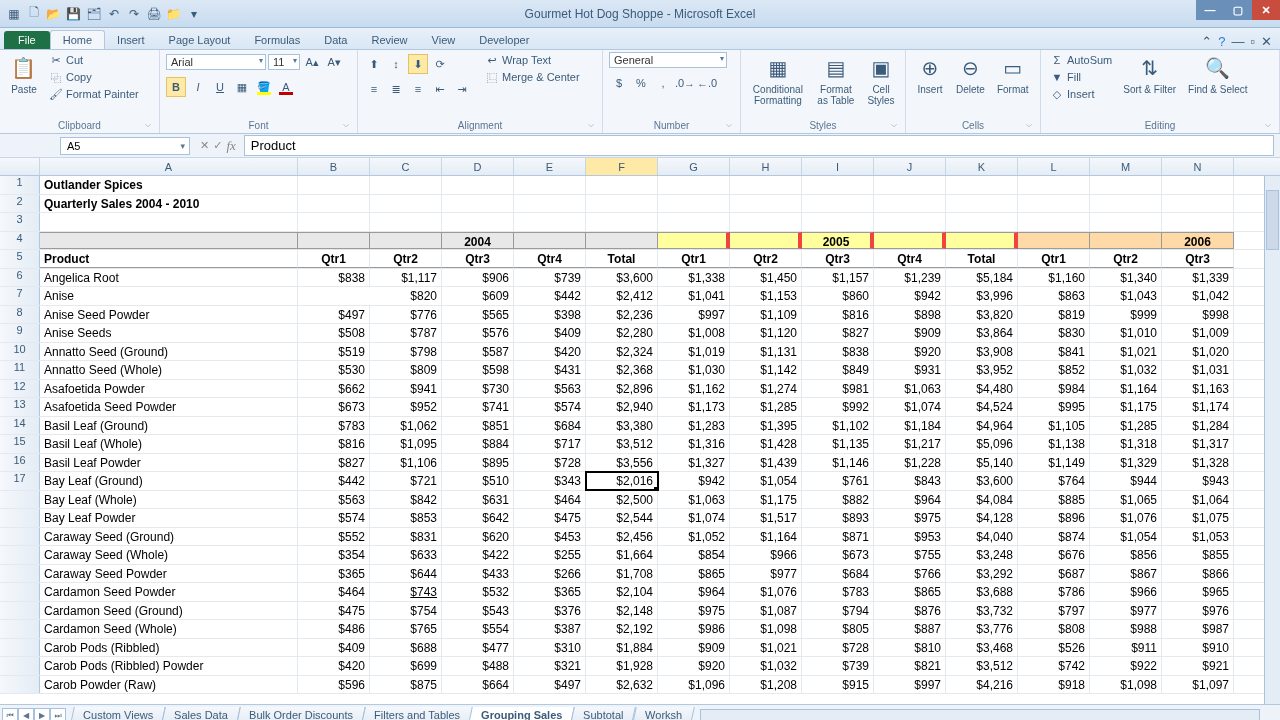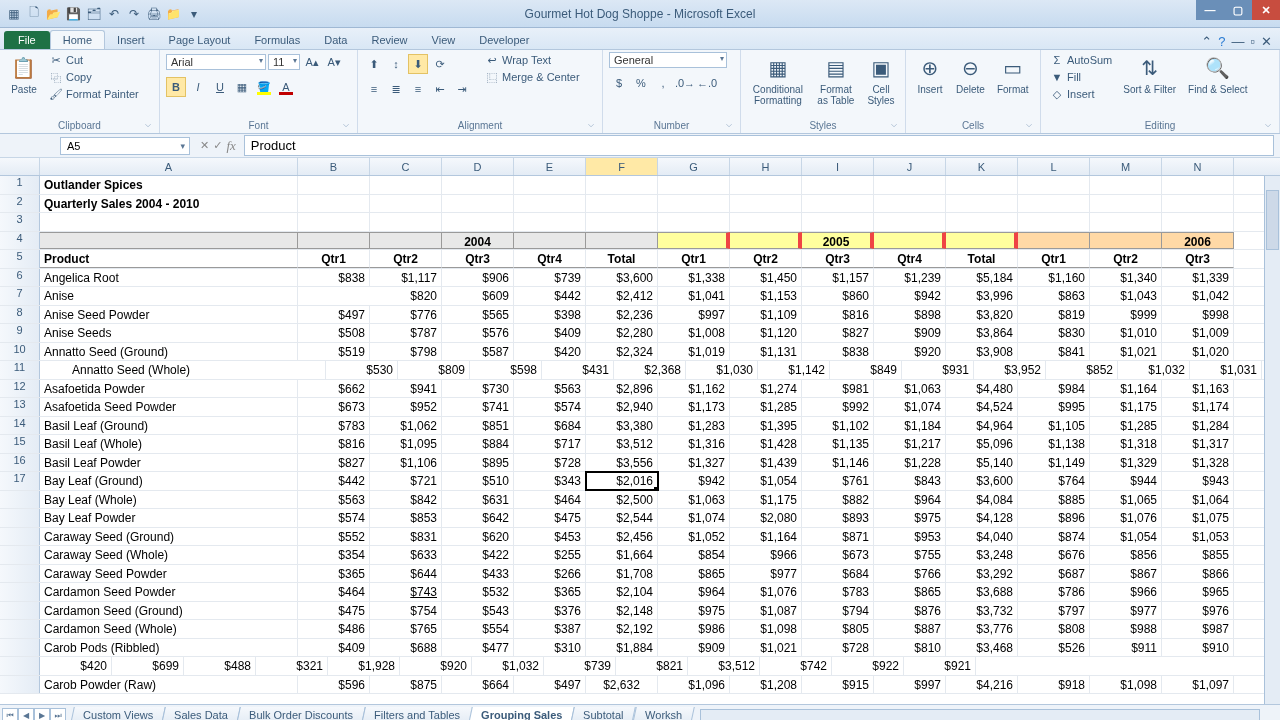--- a/index.html
+++ b/index.html
@@ -491,21 +491,21 @@
         <div class="cell c-H right" style="width: 72px;">$1,131</div>
         <div class="cell c-I right" style="width: 72px;">$838</div>
         <div class="cell c-J right" style="width: 72px;">$920</div>
         <div class="cell c-K right" style="width: 72px;">$3,908</div>
         <div class="cell c-L right" style="width: 72px;">$841</div>
         <div class="cell c-M right" style="width: 72px;">$1,021</div>
         <div class="cell c-N right" style="width: 72px;">$1,020</div>
       </div>
       <div class="row ">
         <div class="rowhdr">11</div>
-        <div class="cell c-A" style="width: 258px; margin-left: 28px;">Annatto Seed (Whole)</div>
+        <div class="cell c-A" style="width: 258px;">Annatto Seed (Whole)</div>
         <div class="cell c-B right" style="width: 72px;">$530</div>
         <div class="cell c-C right" style="width: 72px;">$809</div>
         <div class="cell c-D right" style="width: 72px;">$598</div>
         <div class="cell c-E right" style="width: 72px;">$431</div>
         <div class="cell c-F right" style="width: 72px;">$2,368</div>
         <div class="cell c-G right" style="width: 72px;">$1,030</div>
         <div class="cell c-H right" style="width: 72px;">$1,142</div>
         <div class="cell c-I right" style="width: 72px;">$849</div>
         <div class="cell c-J right" style="width: 72px;">$931</div>
         <div class="cell c-K right" style="width: 72px;">$3,952</div>
@@ -634,21 +634,21 @@
       </div>
       <div class="row ">
         <div class="rowhdr"></div>
         <div class="cell c-A" style="width: 258px;">Bay Leaf Powder</div>
         <div class="cell c-B right" style="width: 72px;">$574</div>
         <div class="cell c-C right" style="width: 72px;">$853</div>
         <div class="cell c-D right" style="width: 72px;">$642</div>
         <div class="cell c-E right" style="width: 72px;">$475</div>
         <div class="cell c-F right" style="width: 72px;">$2,544</div>
         <div class="cell c-G right" style="width: 72px;">$1,074</div>
-        <div class="cell c-H right" style="width: 72px;">$2,080</div>
+        <div class="cell c-H right" style="width: 72px;">$1,517</div>
         <div class="cell c-I right" style="width: 72px;">$893</div>
         <div class="cell c-J right" style="width: 72px;">$975</div>
         <div class="cell c-K right" style="width: 72px;">$4,128</div>
         <div class="cell c-L right" style="width: 72px;">$896</div>
         <div class="cell c-M right" style="width: 72px;">$1,076</div>
         <div class="cell c-N right" style="width: 72px;">$1,075</div>
       </div>
       <div class="row ">
         <div class="rowhdr"></div>
         <div class="cell c-A" style="width: 258px;">Caraway Seed (Ground)</div>
@@ -763,20 +763,21 @@
         <div class="cell c-H right" style="width: 72px;">$1,021</div>
         <div class="cell c-I right" style="width: 72px;">$728</div>
         <div class="cell c-J right" style="width: 72px;">$810</div>
         <div class="cell c-K right" style="width: 72px;">$3,468</div>
         <div class="cell c-L right" style="width: 72px;">$526</div>
         <div class="cell c-M right" style="width: 72px;">$911</div>
         <div class="cell c-N right" style="width: 72px;">$910</div>
       </div>
       <div class="row ">
         <div class="rowhdr"></div>
+        <div class="cell c-A" style="width: 258px;">Carob Pods (Ribbled) Powder</div>
         <div class="cell c-B right" style="width: 72px;">$420</div>
         <div class="cell c-C right" style="width: 72px;">$699</div>
         <div class="cell c-D right" style="width: 72px;">$488</div>
         <div class="cell c-E right" style="width: 72px;">$321</div>
         <div class="cell c-F right" style="width: 72px;">$1,928</div>
         <div class="cell c-G right" style="width: 72px;">$920</div>
         <div class="cell c-H right" style="width: 72px;">$1,032</div>
         <div class="cell c-I right" style="width: 72px;">$739</div>
         <div class="cell c-J right" style="width: 72px;">$821</div>
         <div class="cell c-K right" style="width: 72px;">$3,512</div>
@@ -784,21 +785,21 @@
         <div class="cell c-M right" style="width: 72px;">$922</div>
         <div class="cell c-N right" style="width: 72px;">$921</div>
       </div>
       <div class="row ">
         <div class="rowhdr"></div>
         <div class="cell c-A" style="width: 258px;">Carob Powder (Raw)</div>
         <div class="cell c-B right" style="width: 72px;">$596</div>
         <div class="cell c-C right" style="width: 72px;">$875</div>
         <div class="cell c-D right" style="width: 72px;">$664</div>
         <div class="cell c-E right" style="width: 72px;">$497</div>
-        <div class="cell c-F right" style="width: 72px; text-align: center;">$2,632</div>
+        <div class="cell c-F right" style="width: 72px;">$2,632</div>
         <div class="cell c-G right" style="width: 72px;">$1,096</div>
         <div class="cell c-H right" style="width: 72px;">$1,208</div>
         <div class="cell c-I right" style="width: 72px;">$915</div>
         <div class="cell c-J right" style="width: 72px;">$997</div>
         <div class="cell c-K right" style="width: 72px;">$4,216</div>
         <div class="cell c-L right" style="width: 72px;">$918</div>
         <div class="cell c-M right" style="width: 72px;">$1,098</div>
         <div class="cell c-N right" style="width: 72px;">$1,097</div>
       </div>
     </div>

